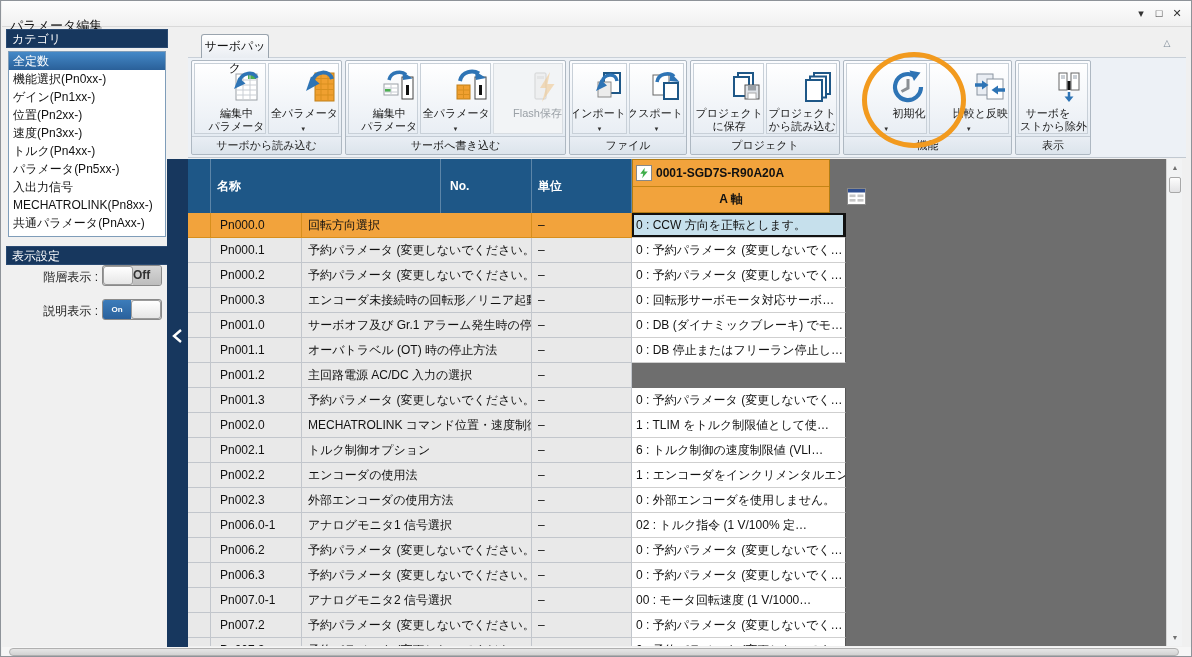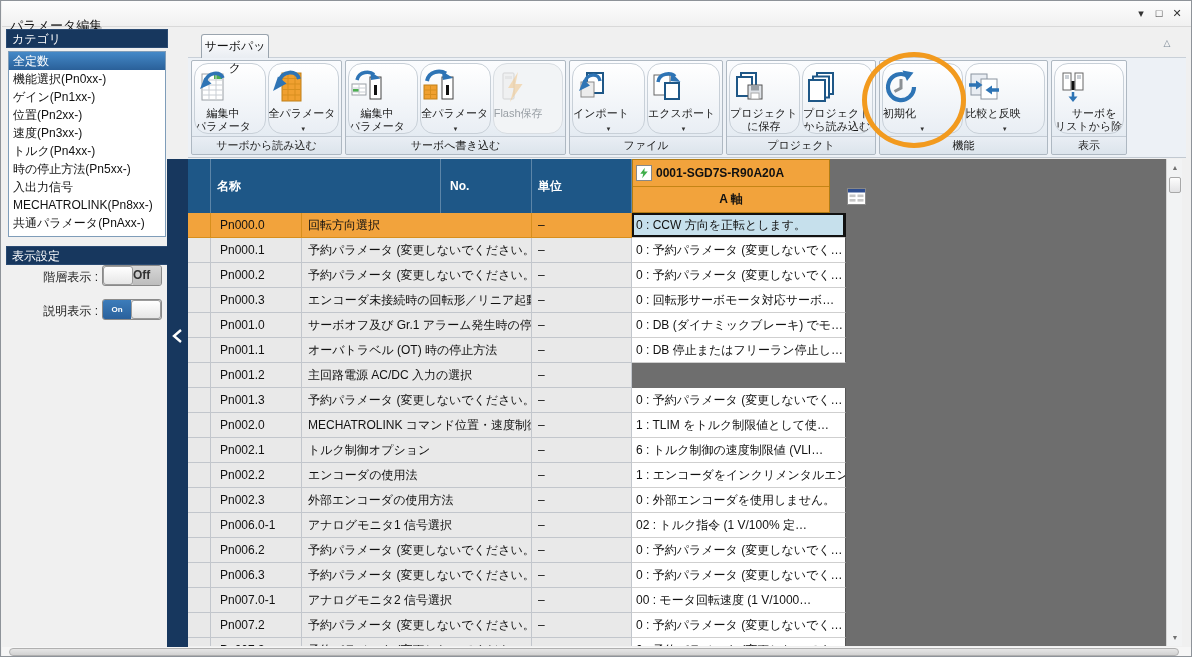--- a/index.html
+++ b/index.html
@@ -48,29 +48,29 @@
   
   #tab-servopack { position:absolute; left:200px; top:33px; width:68px; height:24px; z-index:2;
        background:linear-gradient(#ffffff,#e9edf2); border:1px solid #9aa4ae; border-bottom:none;
        border-radius:3px 3px 0 0; font-size:12px; text-align:center; line-height:22px; color:#111; }
   #ribbon { position:absolute; left:187px; top:56px; width:998px; height:101px;
             background:#edf1f6; border-top:1px solid #c9d0d8; border-bottom:1px solid #c2c9d1;
             display:flex; gap:3px; padding:2px 1px 2px 3px; }
   .group { border:1px solid #aeb8c2; border-radius:2px; display:flex; flex-direction:column;
            background:linear-gradient(180deg,#fbfcfe 0%,#eef2f7 55%,#dde6ee 100%); }
   .group:nth-of-type(1){width:151px} .group:nth-of-type(2){width:221px}
-  .group:nth-of-type(3){width:154px} .group:nth-of-type(4){width:150px}
+  .group:nth-of-type(3){width:118px} .group:nth-of-type(4){width:150px}
   .group:nth-of-type(5){width:169px} .group:nth-of-type(6){width:76px}
   .g-buttons { flex:1; display:flex; padding:1px; }
   .g-label { height:18px; border-top:1px solid #c3cbd4; background:linear-gradient(#e9eef4,#dce4ec);
              font-size:11px; color:#222; text-align:center; line-height:17px;
              border-radius:0 0 2px 2px; white-space:nowrap; overflow:hidden; }
-  .rbtn { flex:1; margin:1px; border:1px solid #c8d0d8; border-radius:14px;
+  .rbtn { flex:1; margin:1px; border:1px solid #c8d0d8; border-radius:0;
           background:linear-gradient(#ffffff,#e9eef4); display:flex; flex-direction:column;
-          align-items:flex-start; padding-top:3px; cursor:pointer; overflow:hidden; position:relative; }
+          align-items:flex-end; padding-top:3px; cursor:pointer; overflow:hidden; position:relative; }
   .rbtn.disabled { background:#f2f4f6; border-color:#d8dde2; cursor:default; }
   .rbtn.disabled .rbtn-label { color:#9aa0a6; }
   .rbtn.disabled .rbtn-icon { opacity:.5; }
   .rbtn-icon { height:40px; display:flex; align-items:center; justify-content:center; }
   .rbtn-icon svg { width:36px; height:36px; }
   .rbtn-label { font-size:11px; color:#1a1a1a; text-align:center; line-height:13px; white-space:nowrap; }
   .rbtn-drop { position:absolute; bottom:1px; left:0; right:0; text-align:center;
                font-size:6px; color:#333; }
   #init-circle { position:absolute; left:861px; top:51px; width:104px; height:96px;
                  border:5px solid #f29a1e; border-radius:50%; z-index:6; pointer-events:none; }
@@ -131,21 +131,21 @@
 
   <div id="sidebar">
     <div class="navy-hdr">カテゴリ</div>
     <div id="cat-list">
         <div class="cat-item sel">全定数</div>
         <div class="cat-item">機能選択(Pn0xx-)</div>
         <div class="cat-item">ゲイン(Pn1xx-)</div>
         <div class="cat-item">位置(Pn2xx-)</div>
         <div class="cat-item">速度(Pn3xx-)</div>
         <div class="cat-item">トルク(Pn4xx-)</div>
-        <div class="cat-item">時の停止方法(Pn5xx-)</div>
+        <div class="cat-item">パラメータ(Pn5xx-)</div>
         <div class="cat-item">入出力信号</div>
         <div class="cat-item">MECHATROLINK(Pn8xx-)</div>
         <div class="cat-item">共通パラメータ(PnAxx-)</div>
       </div>
     <div id="ds-hdr" class="navy-hdr">表示設定</div>
     <div class="ds-row" id="ds-row1">
       <span class="ds-label">階層表示 :</span>
       <span class="toggle">
         <span class="tg-knob"></span>
         <span class="tg-off-lab">Off</span>

